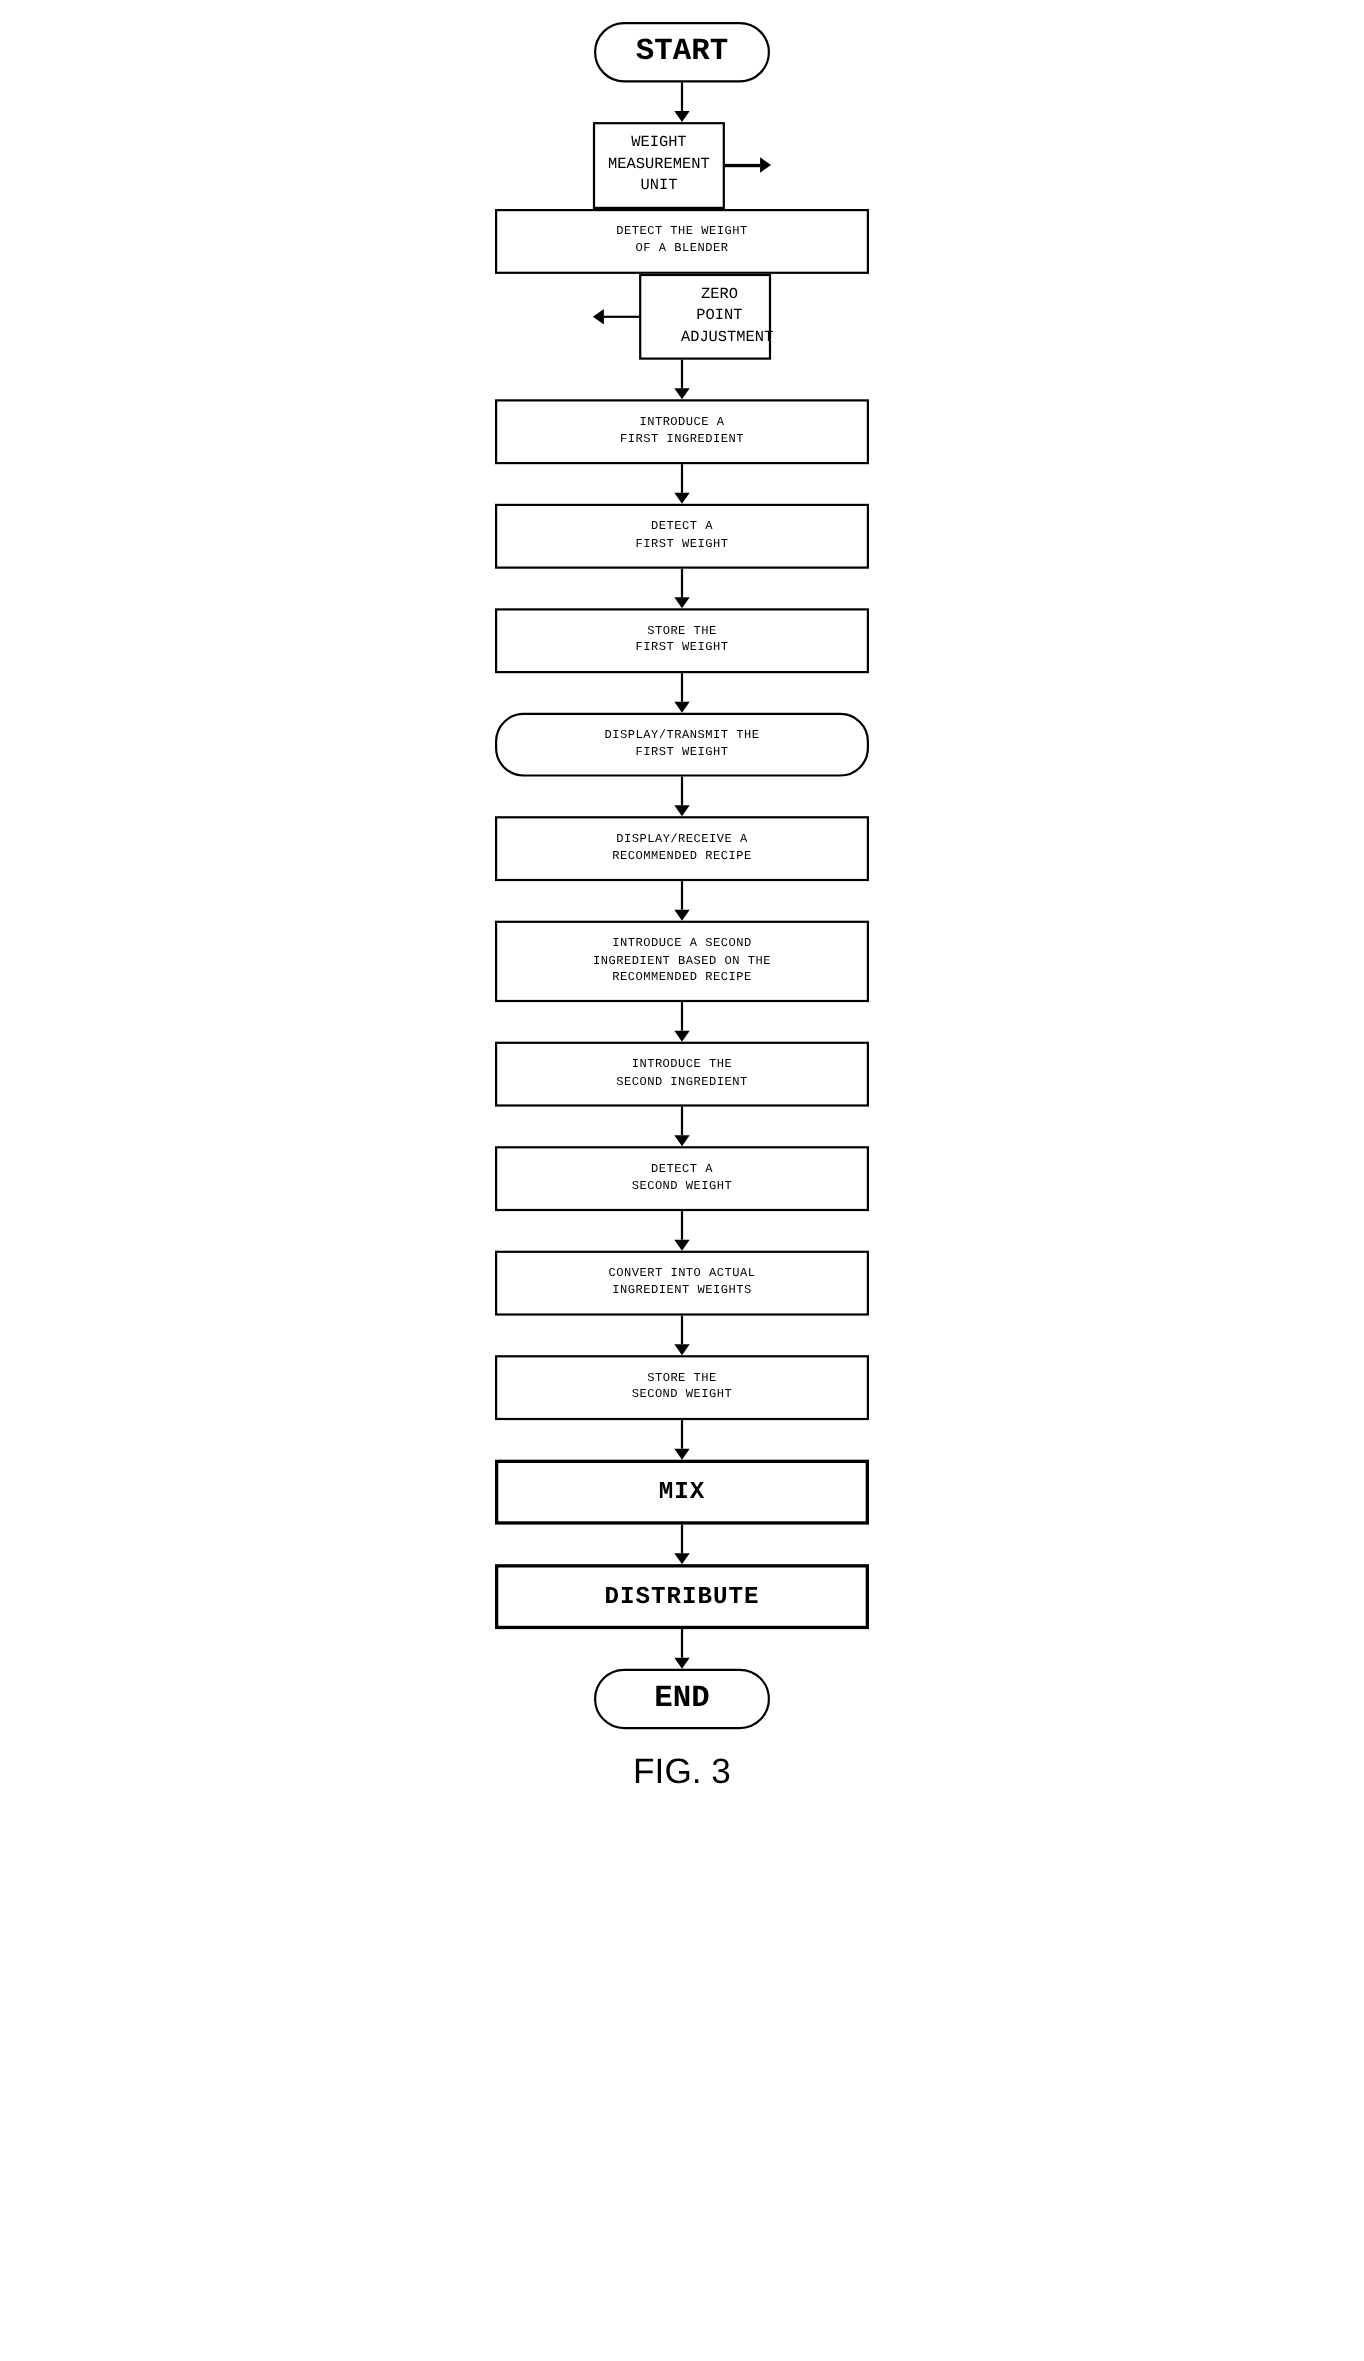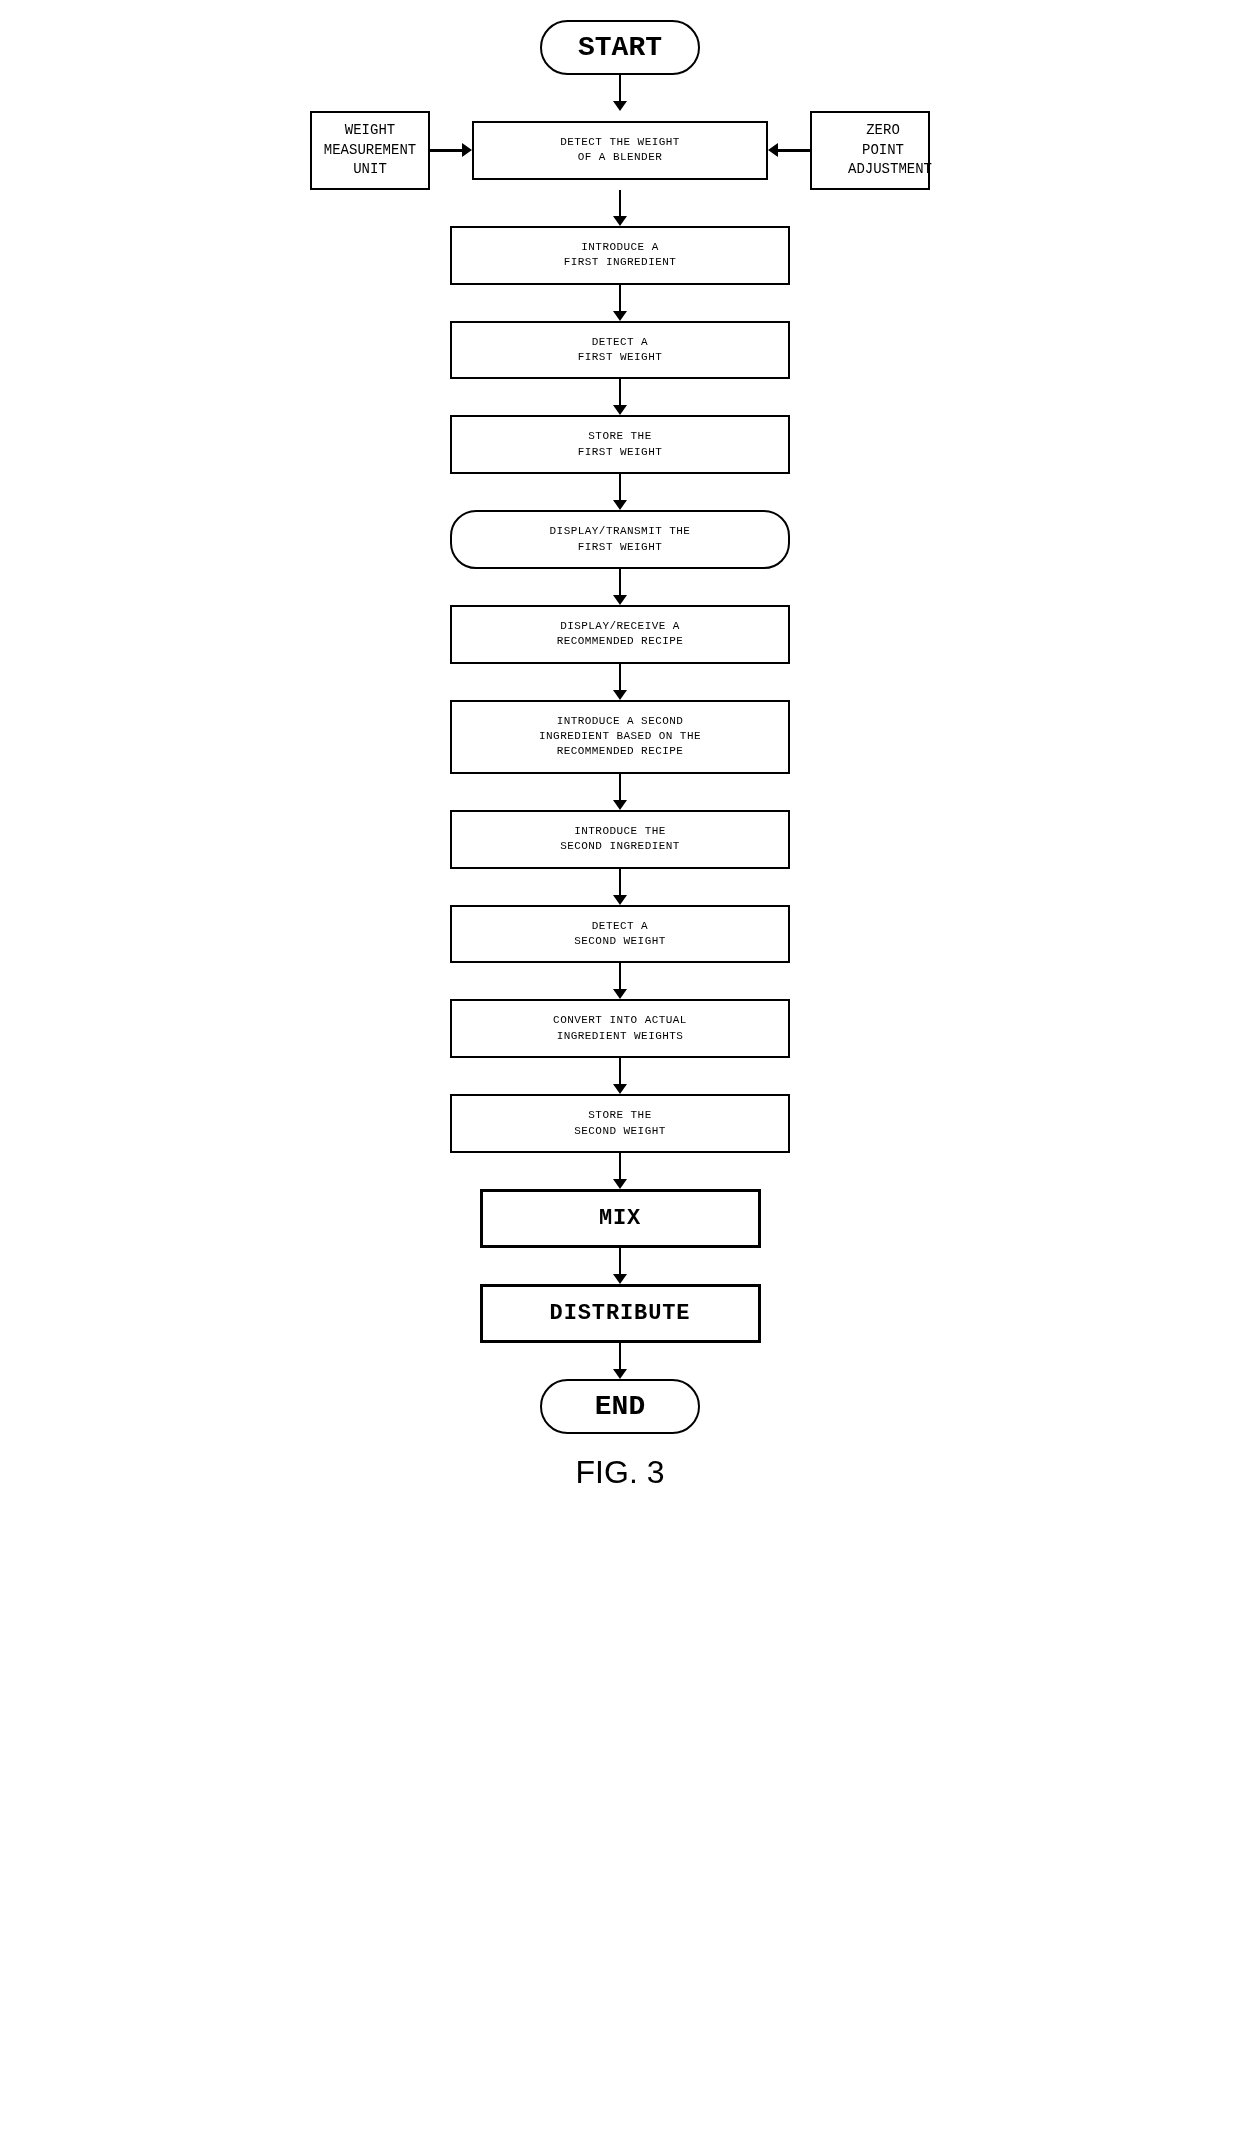--- a/index.html
+++ b/index.html
@@ -46,21 +46,21 @@
     }
 
     
     .rect-box-bold {
       border: 3px solid #000;
       padding: 14px 31px;
       font-size: 22px;
       font-weight: bold;
       text-align: center;
       background: #fff;
-      width: 281px;
+      width: 340px;
       text-transform: uppercase;
       letter-spacing: 0.04em;
     }
 
     
     .arrow-down {
       display: flex;
       flex-direction: column;
       align-items: center;
       height: 36px;
@@ -79,20 +79,21 @@
       border-top: 10px solid #000;
     }
 
     
     .side-boxes-row {
       position: relative;
       width: 620px;
       display: flex;
       align-items: center;
       justify-content: center;
+      flex-direction: column;
     }
     .side-box {
       border: 2.5px solid #000;
       padding: 8px 10px;
       font-size: 14px;
       text-align: center;
       background: #fff;
       width: 120px;
       text-transform: uppercase;
       line-height: 1.4;

